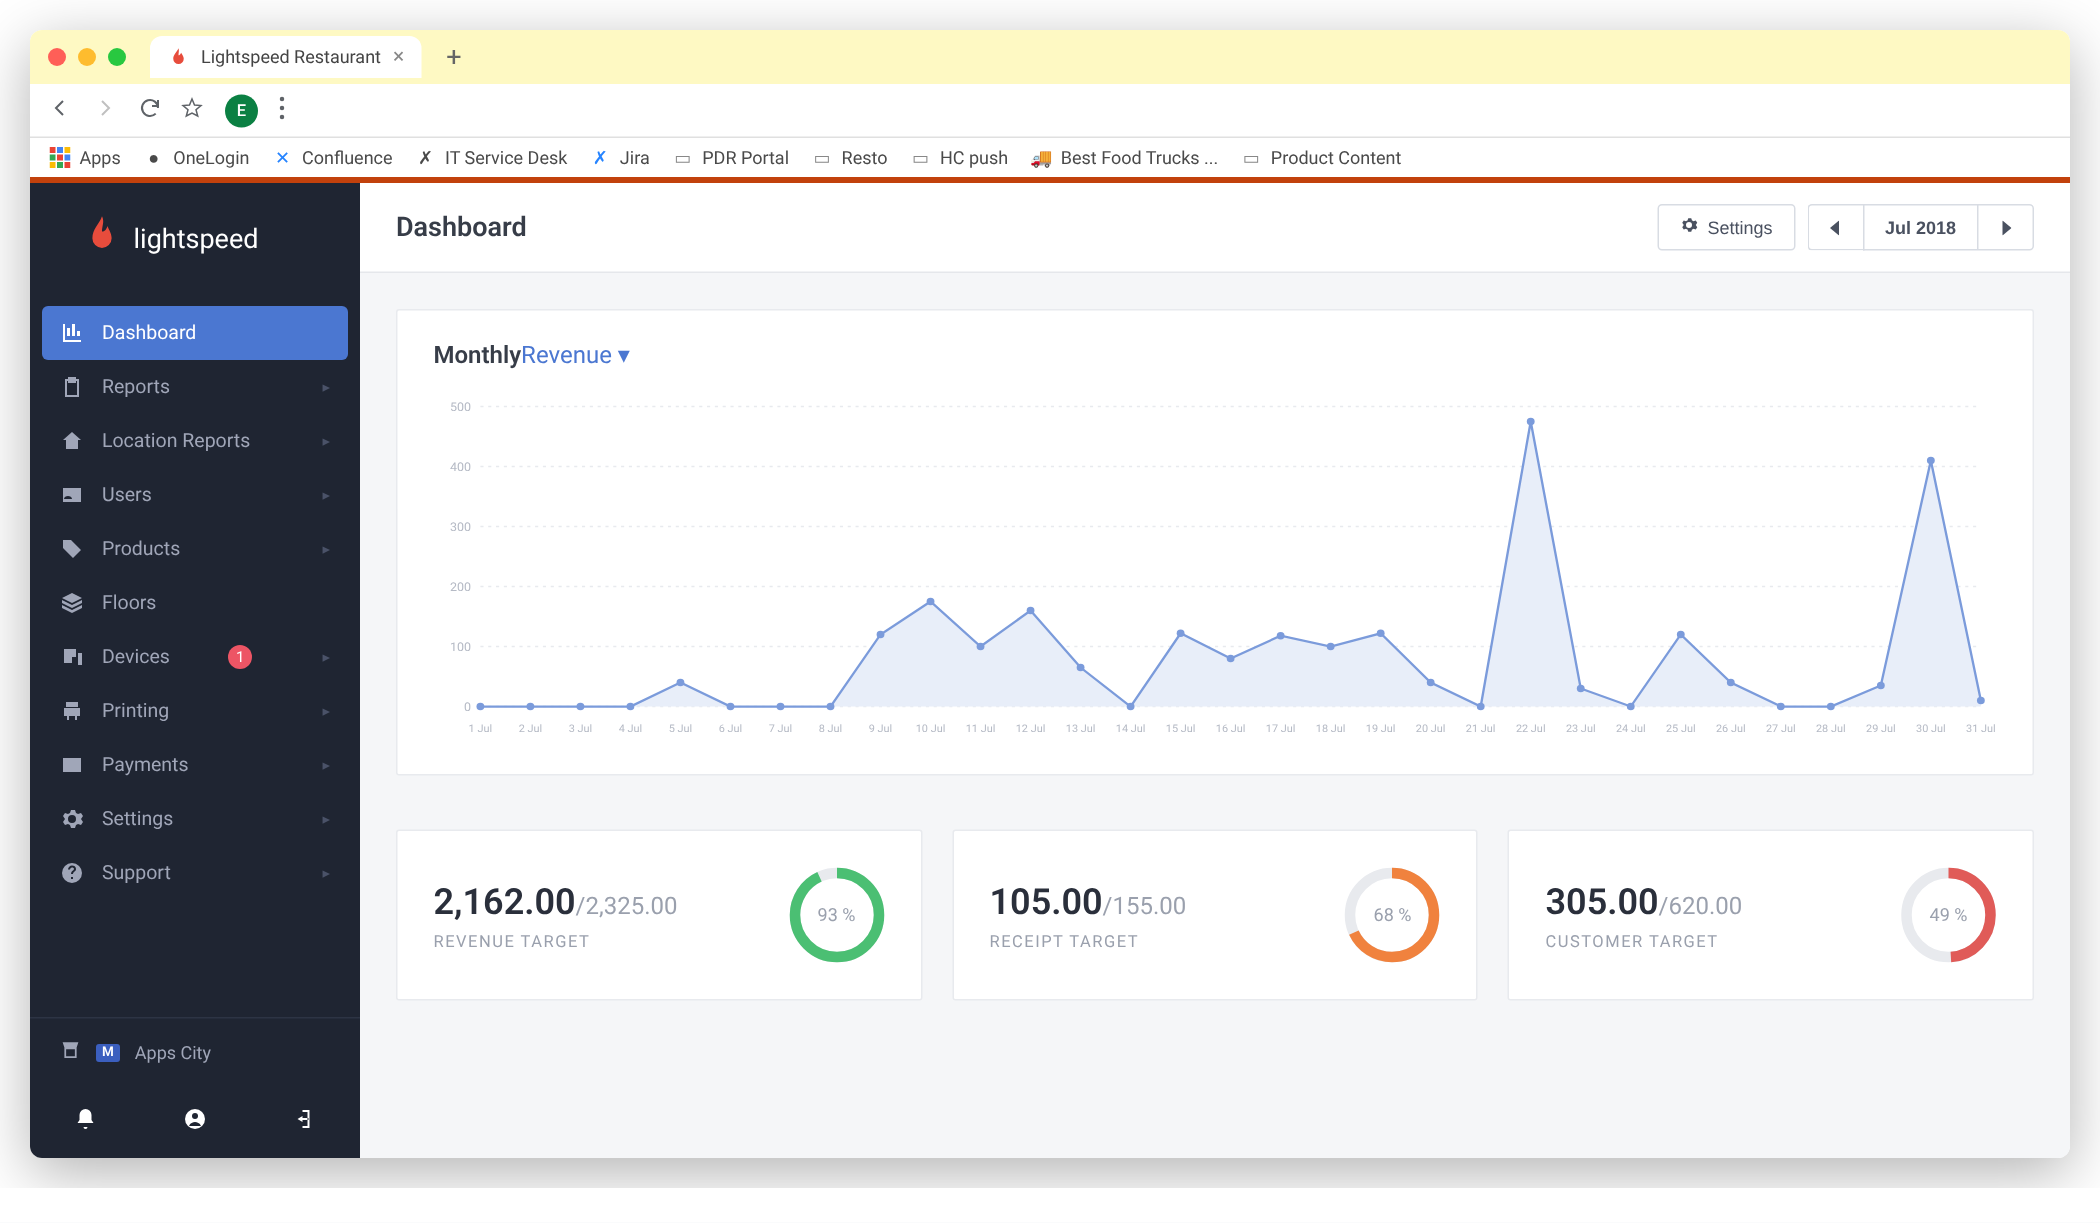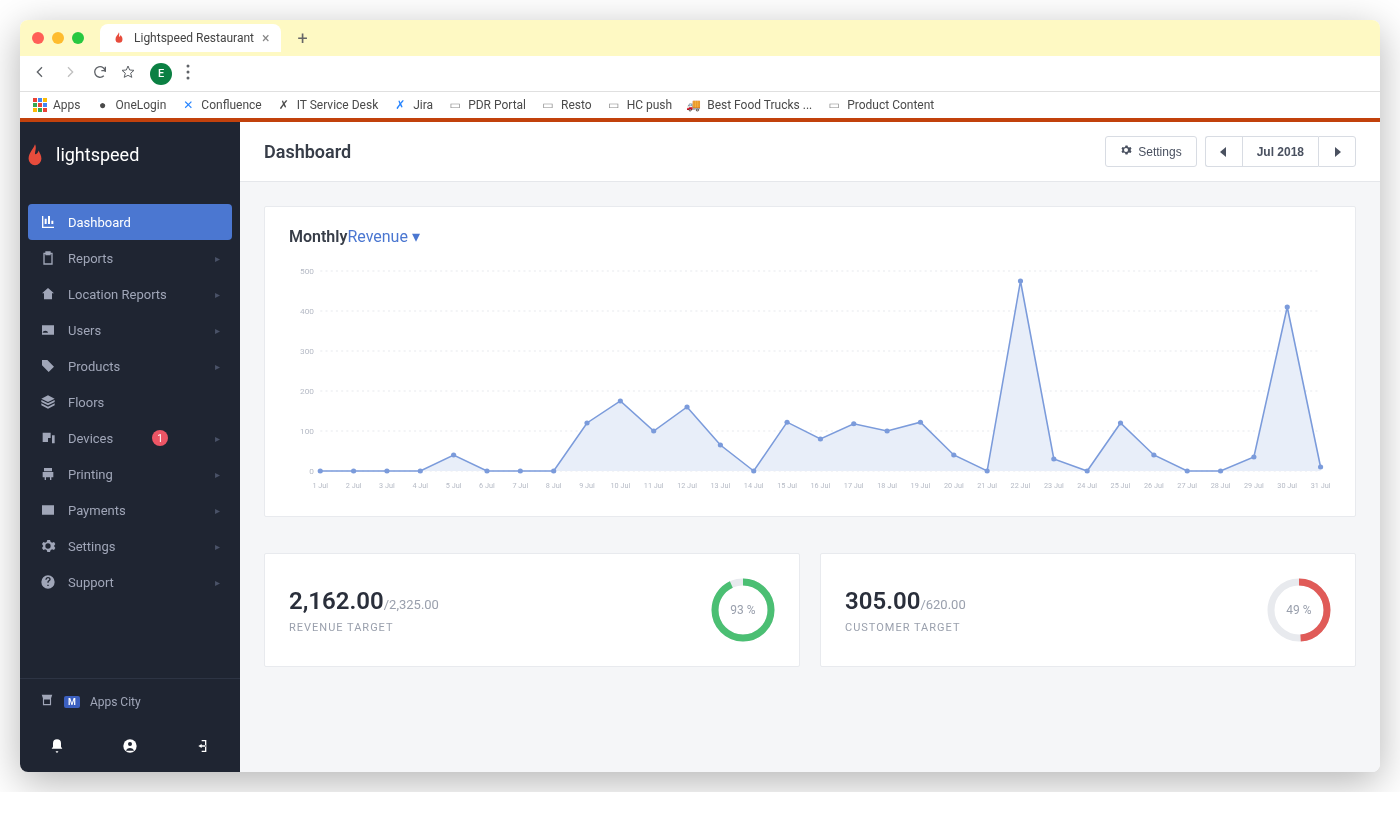--- a/index.html
+++ b/index.html
@@ -23,21 +23,21 @@
 .url-host { color: #333; }
 .right-icons { display: flex; gap: 14px; align-items: center; color: #5f6368; }
 .avatar-circle { width: 22px; height: 22px; border-radius: 50%; background: #0b8043; color: #fff; display: flex; align-items: center; justify-content: center; font-size: 11px; font-weight: 500; }
 .bkbar { display: flex; align-items: center; height: 30px; padding: 0 12px; gap: 14px; font-size: 12px; color: #4a4a4a; background: #fff; border-bottom: 4px solid #c2410c; }
 .bk-item { display: flex; align-items: center; gap: 5px; cursor: pointer; }
 .bk-icon { width: 16px; height: 16px; display: inline-flex; align-items: center; justify-content: center; }
 .bk-folder { color: #888; }
 
 .app { display: flex; height: 650px; }
 .sidebar { width: 220px; background: #1f2532; color: #a0a6b8; display: flex; flex-direction: column; }
-.logo { display: flex; gap: 10px; padding: 22px 4px; }
+.logo { display: flex; align-items: center; gap: 10px; padding: 22px 37px; }
 .logo-text { font-size: 18px; font-weight: 400; color: #fff; }
 .nav { flex: 1; padding: 8px; }
 .nav-item { display: flex; align-items: center; gap: 12px; padding: 10px 12px; border-radius: 4px; font-size: 13px; cursor: pointer; position: relative; }
 .nav-item.active { background: #4b77d1; color: #fff; }
 .nav-item .chev { margin-left: auto; color: #4a5268; font-size: 10px; }
 .nav-icon { width: 16px; height: 16px; display: inline-flex; align-items: center; justify-content: center; }
 .badge { background: #ed5565; color: #fff; font-size: 10px; border-radius: 50%; width: 16px; height: 16px; display: inline-flex; align-items: center; justify-content: center; margin-left: auto; margin-right: 8px; }
 .sidebar-footer { border-top: 1px solid #2d3444; }
 .loc-row { display: flex; align-items: center; gap: 10px; padding: 14px 20px; font-size: 12px; }
 .loc-badge { background: #3b5fbf; color: #fff; font-size: 9px; padding: 1px 4px; border-radius: 2px; font-weight: 600; }
@@ -55,21 +55,21 @@
 .date-group .btn:last-child { border-radius: 0 3px 3px 0; border-right: 1px solid #d8dce3; }
 .content { padding: 24px; display: flex; flex-direction: column; gap: 36px; overflow: auto; }
 .card { background: #fff; border: 1px solid #e8eaee; border-radius: 2px; }
 .chart-card { padding: 20px 24px; }
 .chart-title { font-size: 16px; font-weight: 600; color: #373d48; }
 .chart-title .metric { color: #4b77d1; font-weight: 400; }
 .chart-area { position: relative; height: 230px; margin-top: 20px; }
 .targets { display: flex; gap: 20px; }
 .target-card { flex: 1; padding: 24px; display: flex; align-items: center; justify-content: space-between; }
 .target-info .val { font-size: 24px; font-weight: 600; color: #2a2f3b; }
-.target-info .denom { font-size: 13px; color: #9aa0ad; font-weight: 400; }
+.target-info .denom { font-size: 16px; color: #9aa0ad; font-weight: 400; }
 .target-info .label { font-size: 11px; color: #9aa0ad; letter-spacing: 1px; margin-top: 6px; text-transform: uppercase; }
 .donut { position: relative; width: 64px; height: 64px; }
 .donut svg { transform: rotate(-90deg); }
 .donut-label { position: absolute; top: 0; left: 0; right: 0; bottom: 0; display: flex; align-items: center; justify-content: center; font-size: 12px; color: #9aa0ad; }
 </style>
 </head>
 <body>
 
 <div class="browser-window">
 
@@ -435,20 +435,33 @@
     <div class="donut">
       <svg width="64" height="64">
                   <circle cx="32" cy="32" r="28" fill="none" stroke="#e8eaee" stroke-width="7"></circle>
                   <circle cx="32" cy="32" r="28" fill="none" stroke="#4bbf73" stroke-width="7" stroke-dasharray="163.61414539895642 175.92918860102841" stroke-linecap="butt"></circle>
                 </svg>
       <div class="donut-label">93 %</div>
     </div>
             </div>
             <div class="card target-card">
               <div class="target-info">
+      <div><span class="val">105.00</span><span class="denom">/155.00</span></div>
+      <div class="label">RECEIPT TARGET</div>
+    </div>
+    <div class="donut">
+      <svg width="64" height="64">
+                  <circle cx="32" cy="32" r="28" fill="none" stroke="#e8eaee" stroke-width="7"></circle>
+                  <circle cx="32" cy="32" r="28" fill="none" stroke="#f0823e" stroke-width="7" stroke-dasharray="119.63184824869933 175.92918860102841" stroke-linecap="butt"></circle>
+                </svg>
+      <div class="donut-label">68 %</div>
+    </div>
+            </div>
+            <div class="card target-card">
+              <div class="target-info">
       <div><span class="val">305.00</span><span class="denom">/620.00</span></div>
       <div class="label">CUSTOMER TARGET</div>
     </div>
     <div class="donut">
       <svg width="64" height="64">
                   <circle cx="32" cy="32" r="28" fill="none" stroke="#e8eaee" stroke-width="7"></circle>
                   <circle cx="32" cy="32" r="28" fill="none" stroke="#e05b58" stroke-width="7" stroke-dasharray="86.20530241450392 175.92918860102841" stroke-linecap="butt"></circle>
                 </svg>
       <div class="donut-label">49 %</div>
     </div>

